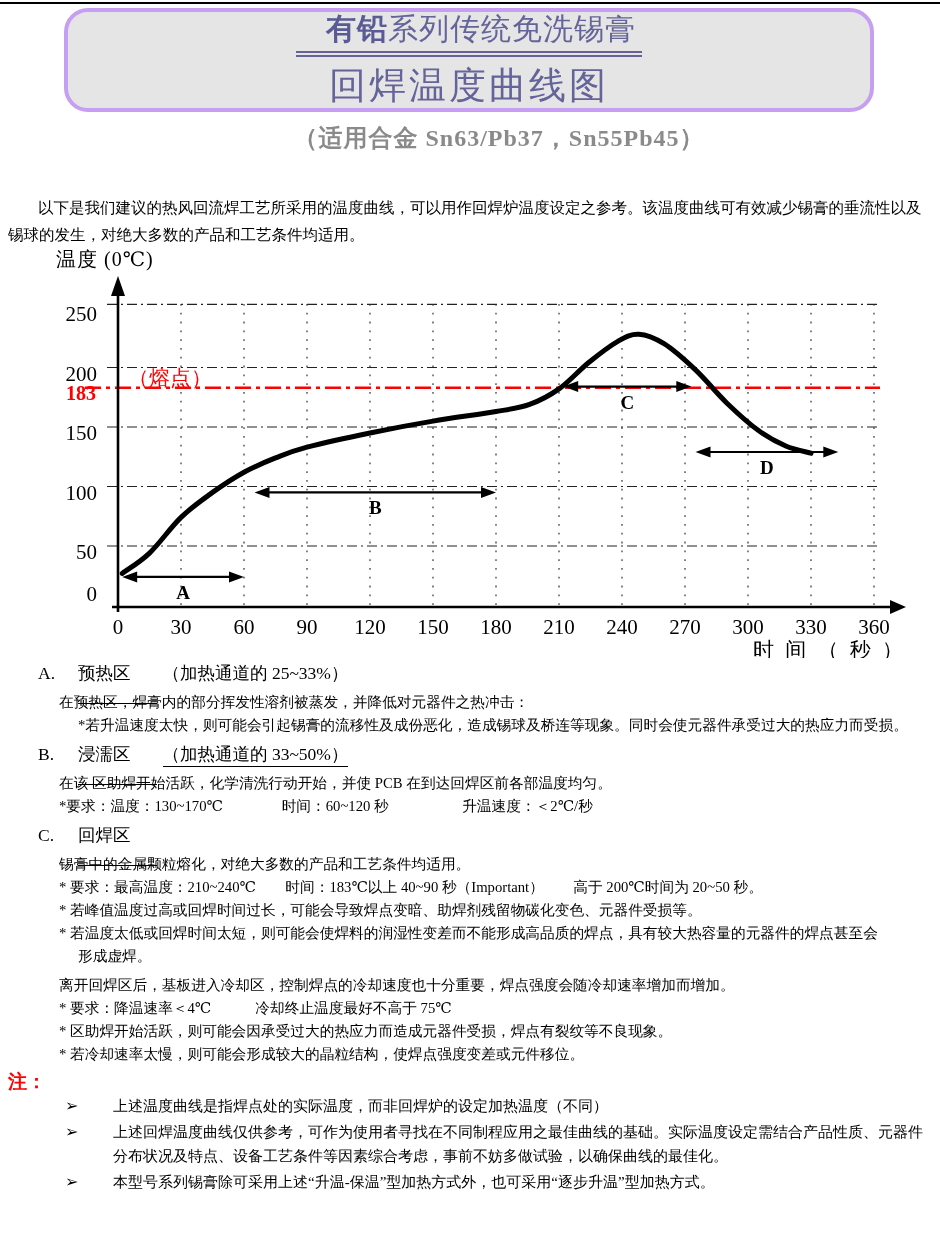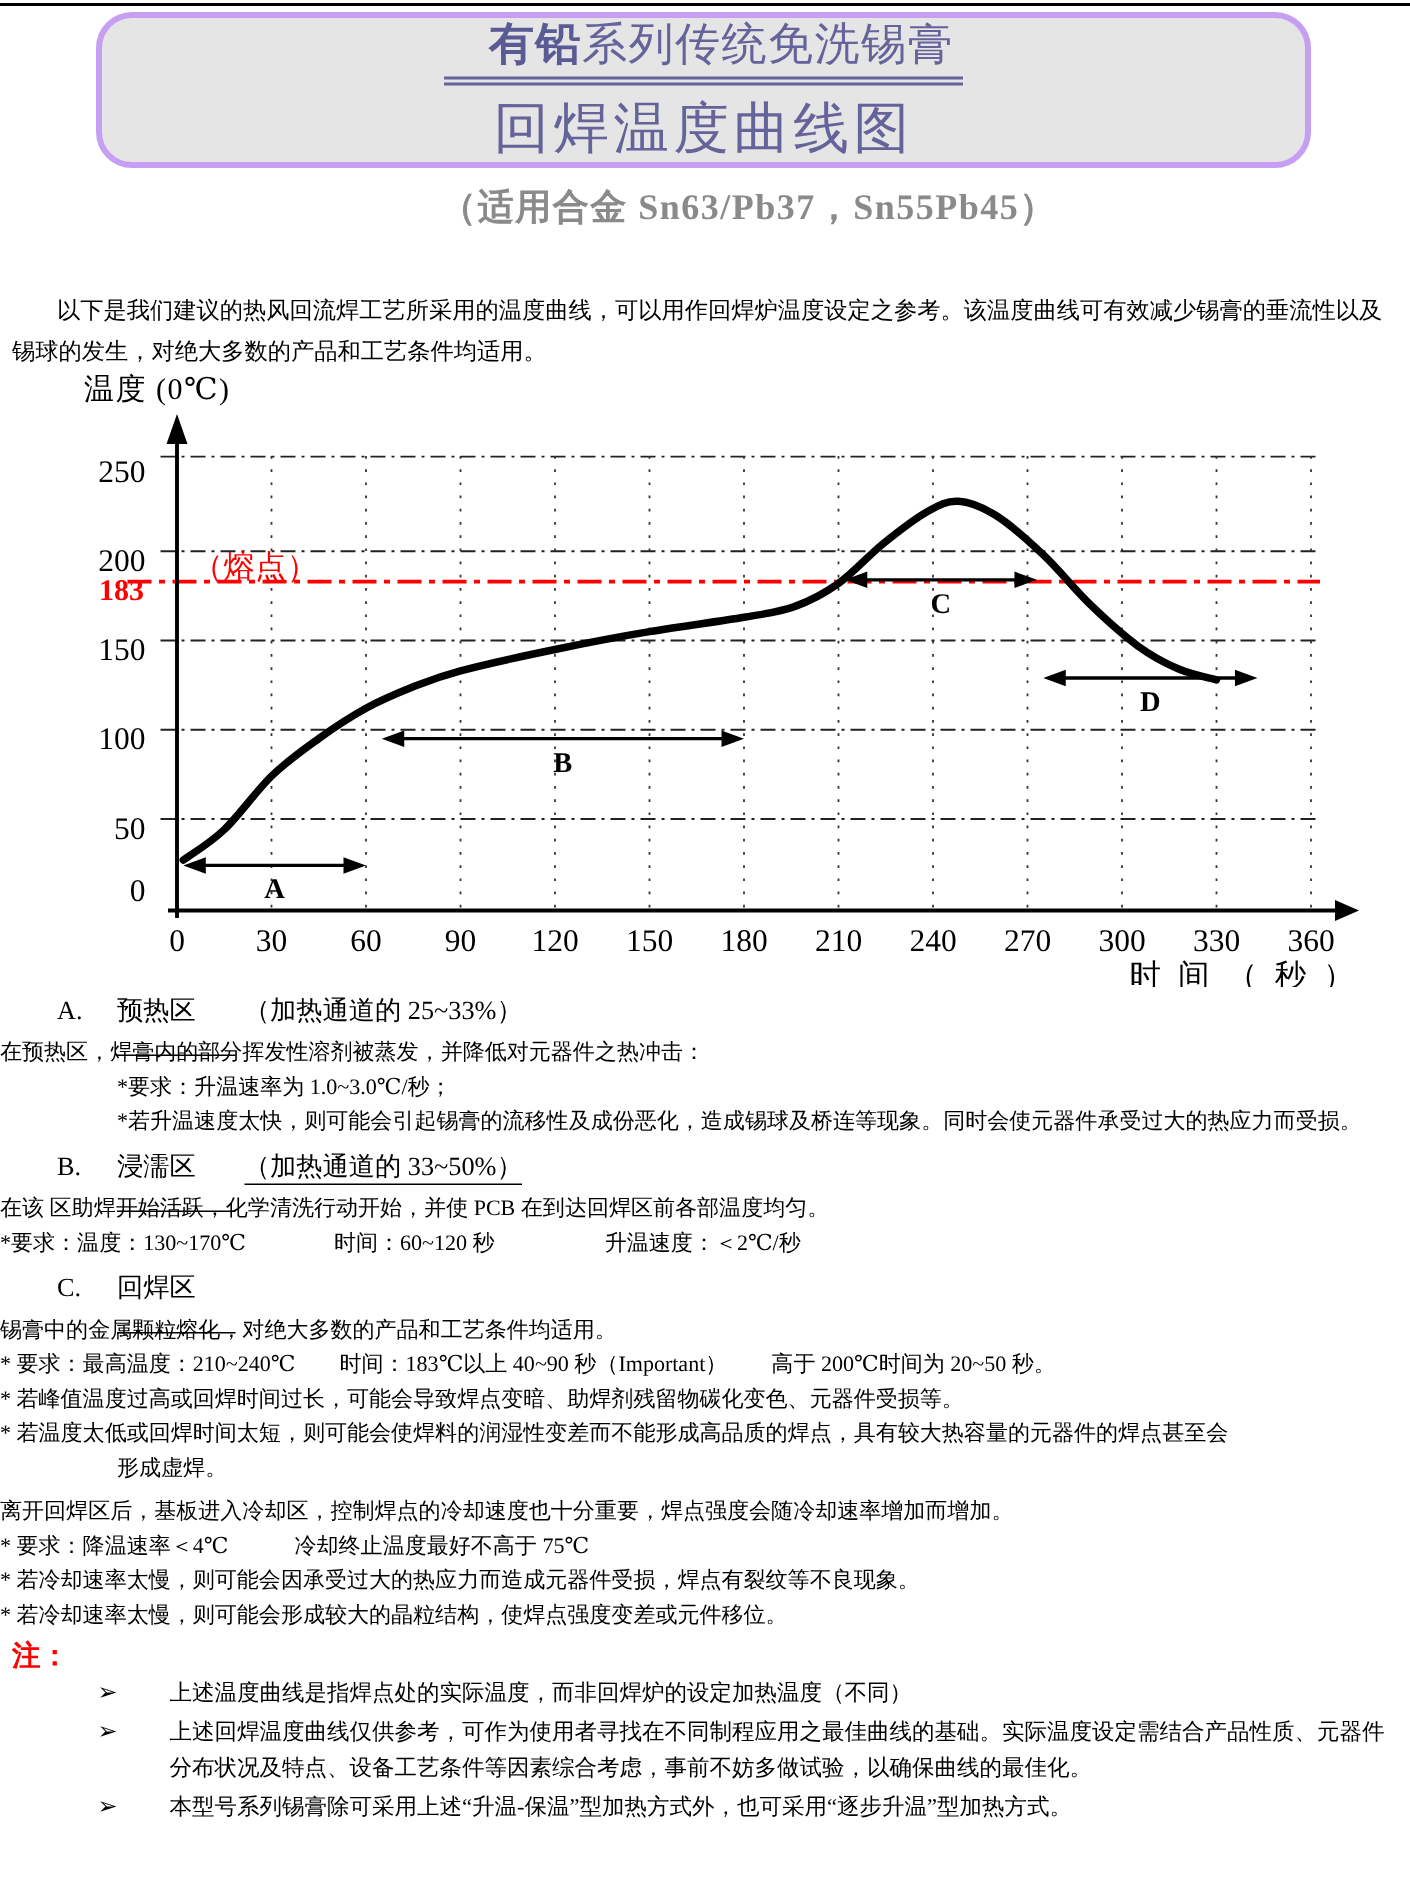--- a/index.html
+++ b/index.html
@@ -34,21 +34,21 @@
   .y-axis-title{position:absolute;left:56px;top:0px;font-size:20px;letter-spacing:1px;}
   
   .sections{position:absolute;left:0;top:658px;width:940px;}
   .section{margin-bottom:6px;}
   .sec-head{margin:4px 0 7px 38px;font-size:17.5px;line-height:22px;}
   .sec-letter{display:inline-block;width:40px;}
   .sec-name{border-bottom:1.5px solid #000;padding:0 26px 20px 0;}
   .sec-suffix{margin-left:6px;}
   .sec-suffix.u{border-bottom:1.5px solid #000;padding-bottom:2px;}
   .bl{font-size:14.7px;line-height:23px;}
-  .b1{margin-right:6px;}
+  .b1{margin-left:59px;margin-right:6px;}
   .b2{margin-left:78px;margin-right:4px;}
   .hang{padding-left:17px;text-indent:-17px;}
   
   .notes-label{margin:2px 0 2px 8px;font-size:19px;font-weight:bold;color:#FF0000;line-height:20px;}
   .note-item{display:flex;margin:0 6px 2px 65px;font-size:15px;line-height:24px;}
   .note-bullet{flex:0 0 48px;font-size:16px;line-height:24px;color:#000;}
   .note-text{flex:1;}
 </style>
 </head>
 <body>
@@ -147,21 +147,20 @@
     </svg>
 </div>
 
 <div class="sections">
 
   <div class="section">
     <div class="sec-head">
       <span class="sec-letter">A.</span><span class="sec-name">预热区</span><span class="sec-suffix">（加热通道的 25~33%）</span>
     </div>
     <div class="bl b1">在预热区，焊膏内的部分挥发性溶剂被蒸发，并降低对元器件之热冲击：</div>
-    <div class="bl b2">*要求：升温速率为 1.0~3.0℃/秒；</div>
     <div class="bl b2">*若升温速度太快，则可能会引起锡膏的流移性及成份恶化，造成锡球及桥连等现象。同时会使元器件承受过大的热应力而受损。</div>
   </div>
 
   <div class="section">
     <div class="sec-head">
       <span class="sec-letter">B.</span><span class="sec-name">浸濡区</span><span class="sec-suffix u">（加热通道的 33~50%）</span>
     </div>
     <div class="bl b1">在该 区助焊开始活跃，化学清洗行动开始，并使 PCB 在到达回焊区前各部温度均匀。</div>
     <div class="bl b1">*要求：温度：130~170℃　　　　时间：60~120 秒　　　　　升温速度：＜2℃/秒</div>
   </div>
@@ -173,21 +172,21 @@
     <div class="bl b1">锡膏中的金属颗粒熔化，对绝大多数的产品和工艺条件均适用。</div>
     <div class="bl b1 hang">* 要求：最高温度：210~240℃　　时间：183℃以上 40~90 秒（Important）　　高于 200℃时间为 20~50 秒。</div>
     <div class="bl b1 hang">* 若峰值温度过高或回焊时间过长，可能会导致焊点变暗、助焊剂残留物碳化变色、元器件受损等。</div>
     <div class="bl b1 hang">* 若温度太低或回焊时间太短，则可能会使焊料的润湿性变差而不能形成高品质的焊点，具有较大热容量的元器件的焊点甚至会</div>
     <div class="bl b2">形成虚焊。</div>
   </div>
 
   <div class="section">
     <div class="bl b1">离开回焊区后，基板进入冷却区，控制焊点的冷却速度也十分重要，焊点强度会随冷却速率增加而增加。</div>
     <div class="bl b1 hang">* 要求：降温速率＜4℃　　　冷却终止温度最好不高于 75℃</div>
-    <div class="bl b1 hang">* 若冷却速率太慢，则可能会因承受过大的热应力而造成元器件受损，焊点有裂纹等不良现象。</div>
+    <div class="bl b1 hang">* 区助焊开始活跃，则可能会因承受过大的热应力而造成元器件受损，焊点有裂纹等不良现象。</div>
     <div class="bl b1 hang">* 若冷却速率太慢，则可能会形成较大的晶粒结构，使焊点强度变差或元件移位。</div>
   </div>
 
   <div class="notes">
     <div class="notes-label">注：</div>
     <div class="note-item">
       <span class="note-bullet">➢</span>
       <span class="note-text">上述温度曲线是指焊点处的实际温度，而非回焊炉的设定加热温度（不同）</span>
     </div>
     <div class="note-item">

